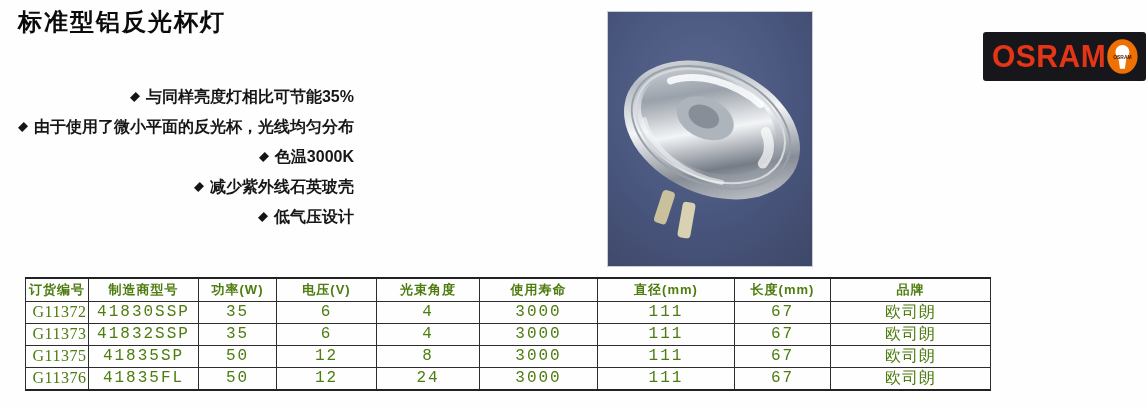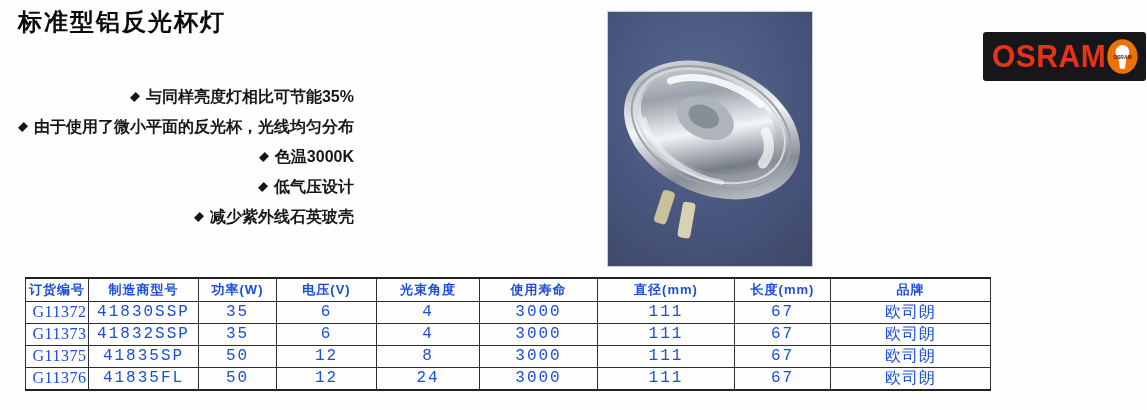--- a/index.html
+++ b/index.html
@@ -38,21 +38,21 @@
   .emblem { width: 39px; height: 43px; }
 
   
   table.spec {
     position: absolute; left: 25px; top: 277px; width: 965px;
     border-collapse: collapse; table-layout: fixed;
     border-top: 2px solid #222; border-bottom: 2px solid #222;
   }
   table.spec th, table.spec td {
     border: 1px solid #2d2d2d; text-align: center; overflow: hidden;
-    font-weight: 400; color: #1d4ed8;
+    font-weight: 400; color: #4d7c0f;
   }
   table.spec th { height: 23px; font-size: 13px; font-weight: 600; letter-spacing: 1px; }
   table.spec td { height: 21px; font-size: 16px; }
   td.ord {
     text-align: left; padding-left: 5px; font-size: 10px; color: #4a4a4a;
     font-family: "Liberation Serif", serif; letter-spacing: 0.5px;
   }
   td.mod, td.num { font-family: Liberation Mono, monospace; letter-spacing: 2px; font-size: 12.5px; }
   td.brand { font-size: 12px; letter-spacing: 1px; }
   th.ordh { font-size: 12px; }
@@ -61,22 +61,22 @@
 <body>
 
 <div class="page">
 
   <h1 class="title">标准型铝反光杯灯</h1>
 
   <ul class="bullets">
     <li><span class="blt"></span><span>与同样亮度灯相比可节能35%</span></li>
     <li><span class="blt"></span><span>由于使用了微小平面的反光杯，光线均匀分布</span></li>
     <li><span class="blt"></span><span>色温3000K</span></li>
+    <li><span class="blt"></span><span>减少紫外线石英玻壳</span></li>
     <li><span class="blt"></span><span>低气压设计</span></li>
-    <li><span class="blt"></span><span>减少紫外线石英玻壳</span></li>
   </ul>
 
   <div class="photo">
     <svg width="204" height="254" viewBox="0 0 204 254" xmlns="http://www.w3.org/2000/svg">
       <defs>
         <radialGradient id="pbg" cx="45%" cy="35%" r="85%">
           <stop offset="0%" stop-color="#5f6d95"></stop>
           <stop offset="55%" stop-color="#475580"></stop>
           <stop offset="100%" stop-color="#394363"></stop>
         </radialGradient>

